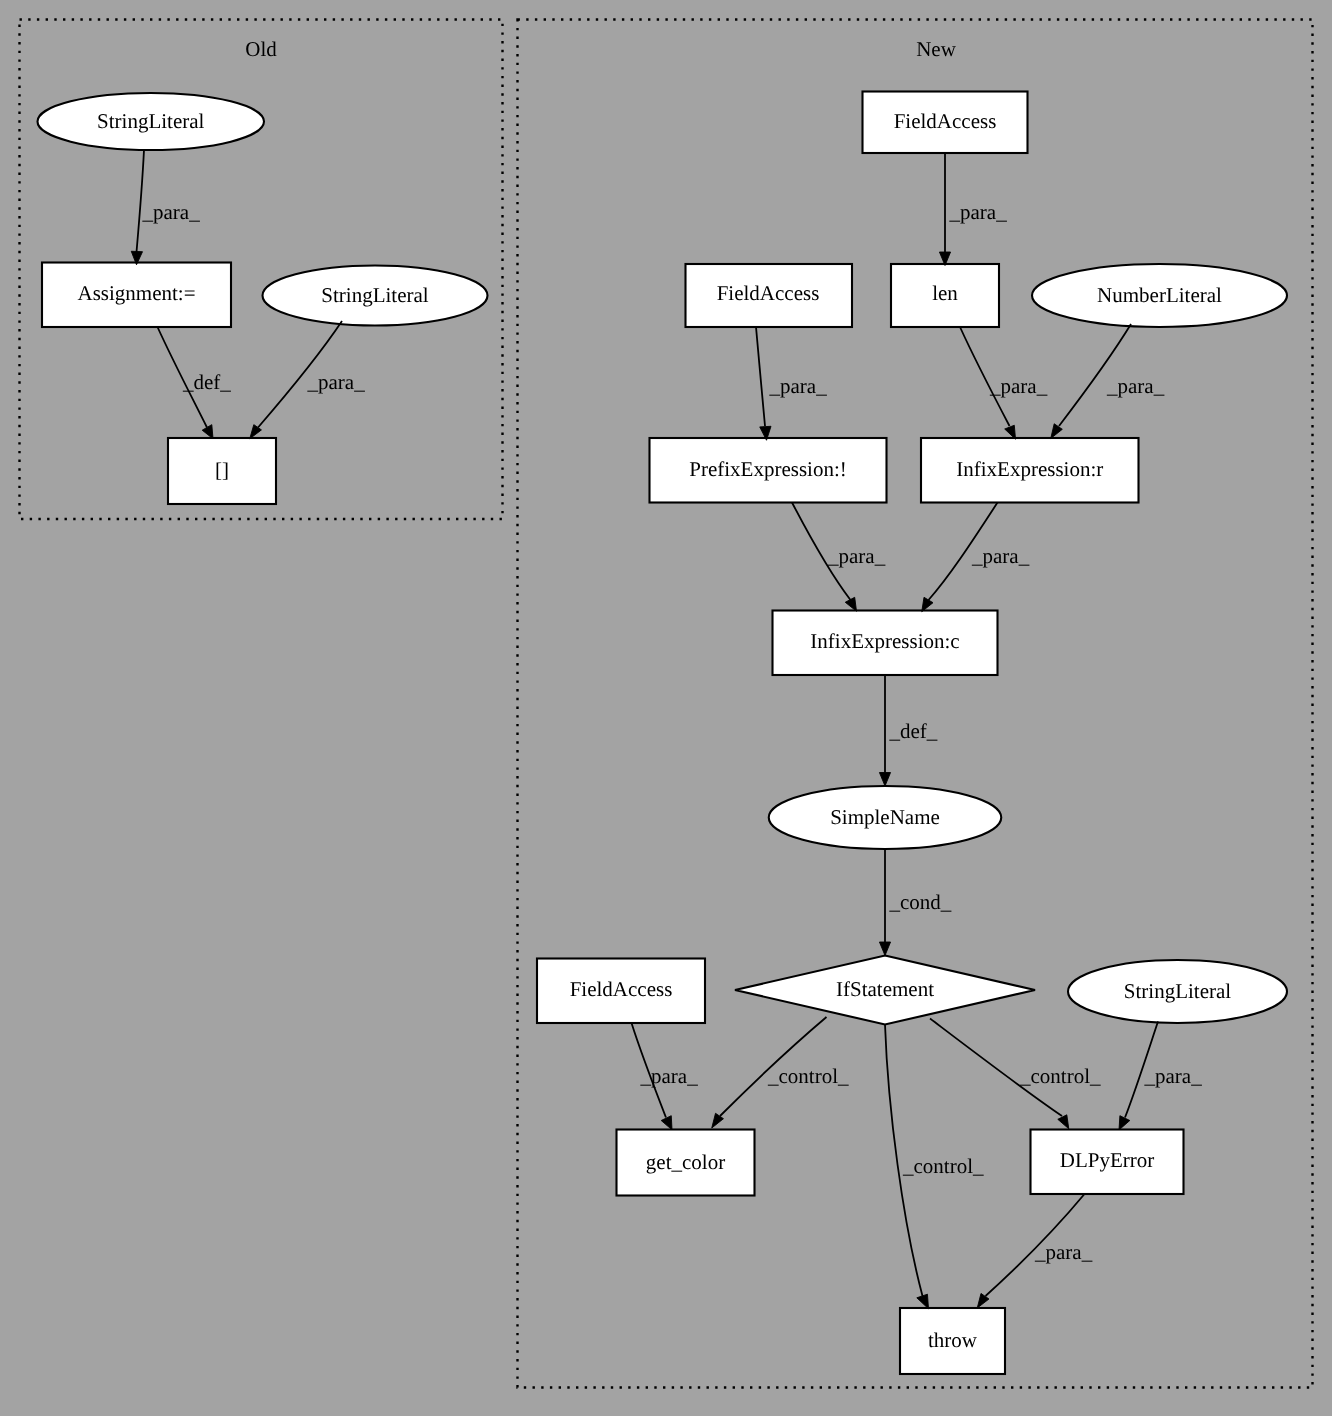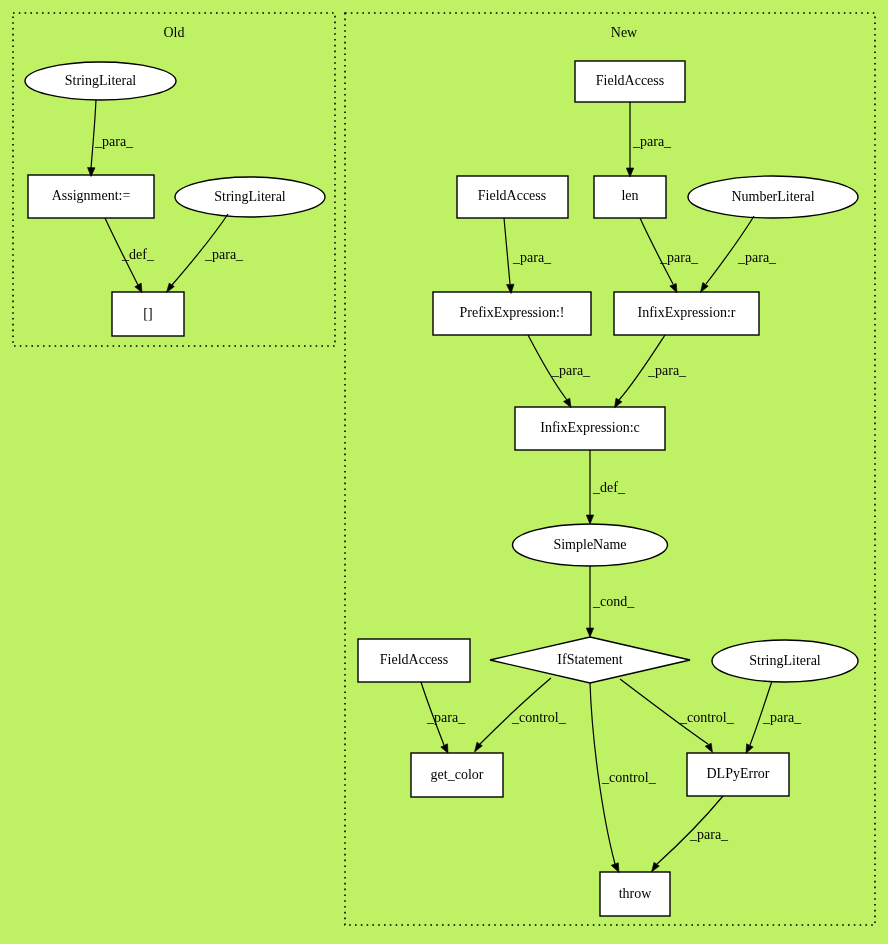--- a/index.html
+++ b/index.html
@@ -4,21 +4,21 @@
 <style>
   html, body {
     margin: 0;
     padding: 0;
     background: #ffffff;
   }
   #canvas {
     position: relative;
     width: 888px;
     height: 944px;
-    background: #bef264;
+    background: #a3a3a3;
     font-family: "Liberation Serif", "DejaVu Serif", serif;
     overflow: hidden;
   }
   svg#graph {
     position: absolute;
     left: 0;
     top: 0;
     width: 888px;
     height: 944px;
   }

